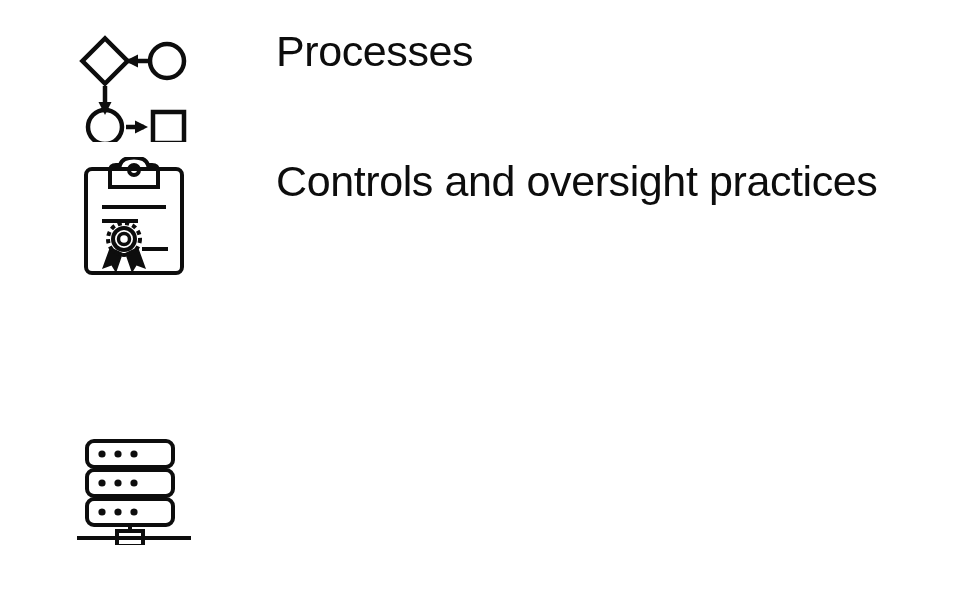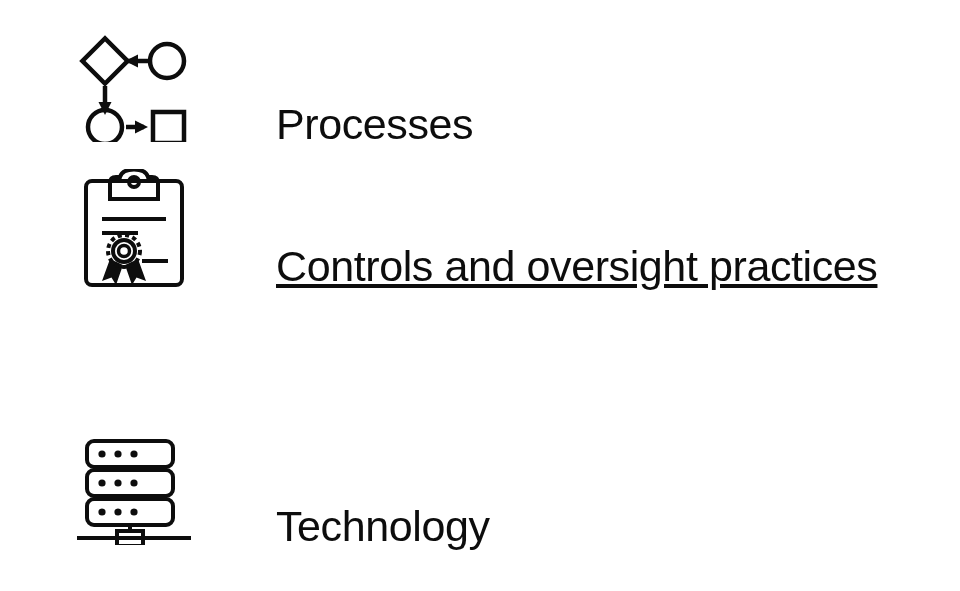--- a/index.html
+++ b/index.html
@@ -22,21 +22,21 @@
     height: 591px;
     background: #ffffff;
     box-sizing: border-box;
   }
 
   .row {
     position: absolute;
     left: 0;
     width: 960px;
     display: flex;
-    align-items: flex-end;
+    align-items: flex-start;
   }
 
   .icon-cell {
     width: 250px;
     min-width: 250px;
     height: 120px;
     display: flex;
     align-items: center;
     justify-content: center;
     padding-left: 18px;
@@ -60,21 +60,21 @@
     font-size: 43px;
     font-weight: 400;
     letter-spacing: -0.4px;
     line-height: 1.1;
     color: #0d0d0d;
     white-space: nowrap;
   }
 
   
   #row-0 { top: 28px; }
-  #row-1 { top: 170px; text-decoration: underline; }
+  #row-1 { top: 158px; }
   #row-2 { top: 294px; }
   #row-3 { top: 430px; }
 
   .ico-stroke {
     fill: none;
     stroke: #0d0d0d;
     stroke-linecap: butt;
     stroke-linejoin: miter;
   }
   .ico-fill {
@@ -162,18 +162,15 @@
         <circle class="ico-fill" cx="43" cy="77" r="3.6"></circle>
         <circle class="ico-fill" cx="59" cy="77" r="3.6"></circle>
 
         <line class="ico-stroke" x1="55" y1="90" x2="55" y2="97" stroke-width="4"></line>
 
         <line class="ico-stroke" x1="2" y1="103" x2="116" y2="103" stroke-width="4"></line>
 
         <rect class="ico-stroke" x="42" y="96" width="26" height="15" stroke-width="4" fill="#ffffff"></rect>
       </svg>
     </div>
-    <div class="label-cell">
-      <span class="label-text">Technology</span>
-    </div>
   </div>
 
 </div>
 
 </body></html>

